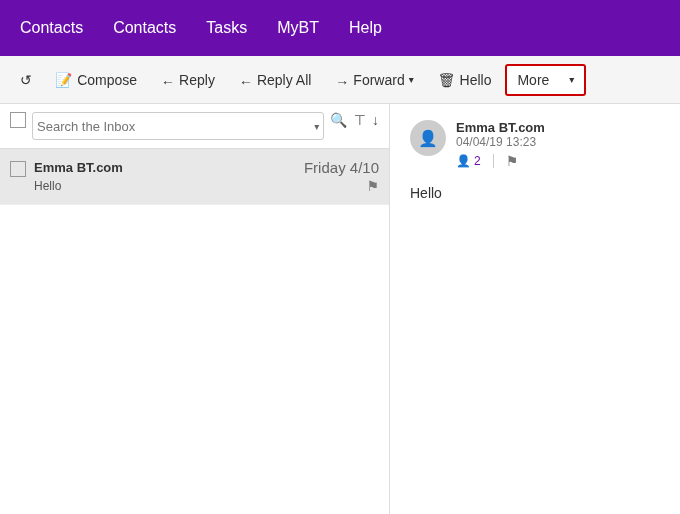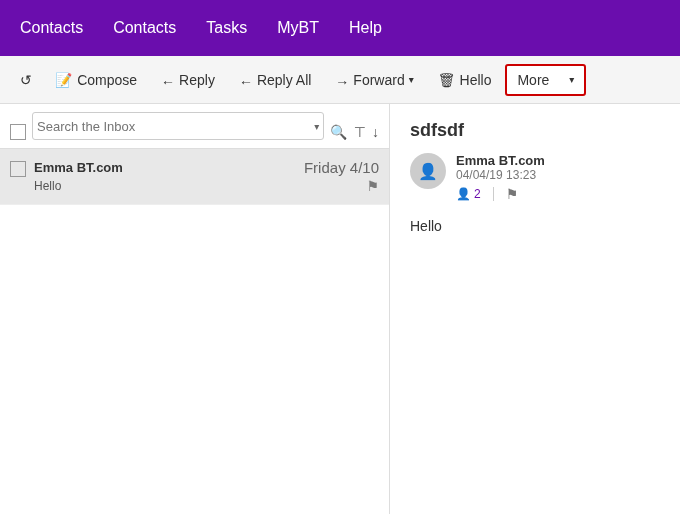--- a/index.html
+++ b/index.html
@@ -59,21 +59,21 @@
     .left-panel {
       width: 390px;
       border-right: 1px solid #ddd;
       display: flex;
       flex-direction: column;
     }
 
     
     .search-bar {
       display: flex;
-      align-items: flex-end;
+      align-items: flex-start;
       padding: 8px 10px;
       border-bottom: 1px solid #ddd;
       gap: 6px;
     }
     .checkbox-all {
       width: 16px;
       height: 16px;
       border: 1px solid #999;
       cursor: pointer;
       flex-shrink: 0;
@@ -279,21 +279,20 @@
             <span class="email-subject">Hello</span>
             <span class="flag-icon">⚑</span>
           </div>
         </div>
       </div>
     </div>
 
   </div>
 
   <div class="right-panel">
-    <div class="email-subject-title">sdfsdf</div>
 
     <div class="email-detail-header">
       <div class="avatar-circle">
         <span>👤</span>
       </div>
       <div class="email-detail-info">
         <div class="email-detail-sender">Emma BT.com</div>
         <div class="email-detail-date">04/04/19 13:23</div>
         <div class="email-detail-meta">
           <div class="recipients-badge">

